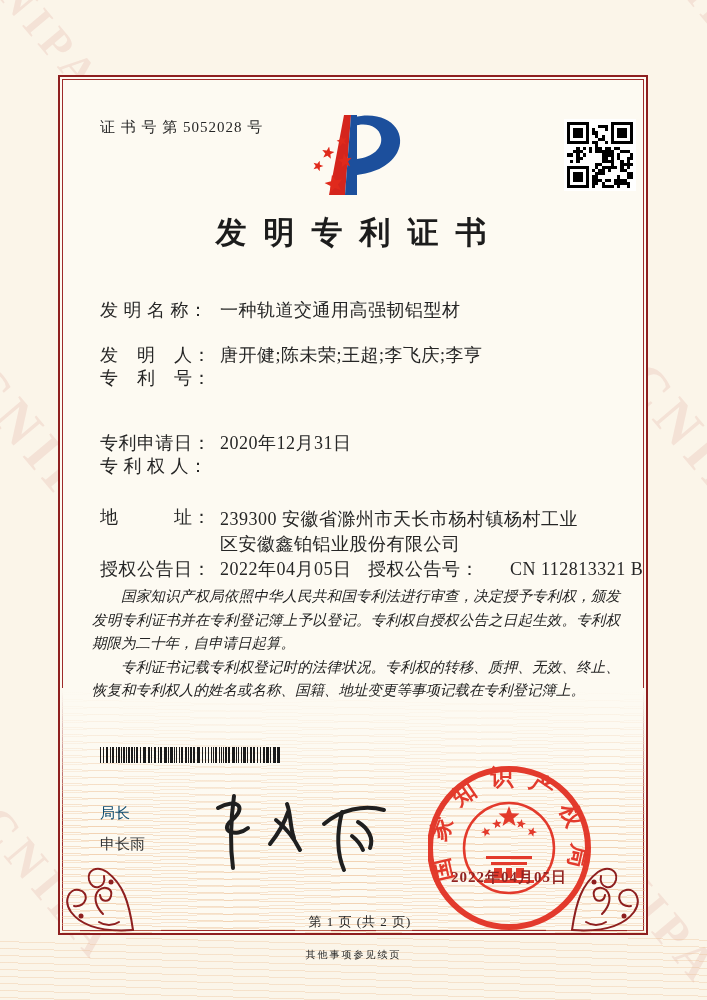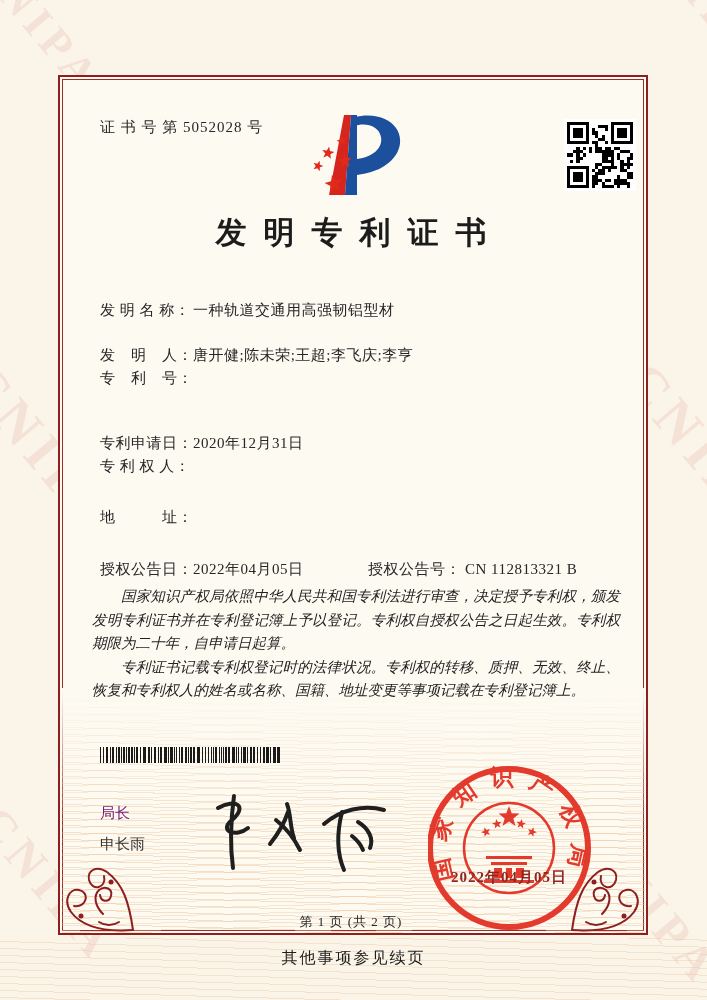--- a/index.html
+++ b/index.html
@@ -49,40 +49,40 @@
   }
   
   .cert-no{position:absolute;left:100px;top:118px;font-size:15px;letter-spacing:1px;z-index:3;}
   .logo{position:absolute;left:288px;top:103px;width:122px;height:102px;z-index:3;}
   .qr{position:absolute;left:564px;top:119px;width:72px;height:72px;background:#fff;padding:3px;box-sizing:border-box;z-index:3;}
   .title{
     position:absolute;left:58px;top:212px;width:586px;text-align:center;z-index:3;
     font-size:31px;font-weight:700;letter-spacing:17px;text-indent:17px;color:#1c1c1c;
   }
   
-  .f-row{position:absolute;left:100px;display:flex;font-size:15px;line-height:21px;z-index:3;}
+  .f-row{position:absolute;left:100px;display:flex;font-size:18px;line-height:21px;z-index:3;gap:27px;}
   .f-label{white-space:pre;width:93px;flex:none;letter-spacing:0.5px;}
   .f-value{letter-spacing:0.5px;}
   .r1{top:300px;} .r2{top:345px;} .r3{top:368px;} .r4{top:433px;} .r5{top:456px;}
   .r6{top:507px;} .r6 .f-value{width:372px;line-height:25px;}
   .grant-left{top:559px;} .grant-right{top:559px;left:368px;} .grant-right .f-label{width:auto;margin-right:4px;}
   
   .body-text{
     position:absolute;left:92px;top:585px;width:528px;z-index:3;
     font-size:14.5px;line-height:23.5px;text-align:justify;font-style:italic;color:#222;
   }
   .body-text p{margin:0;text-indent:2em;}
   
   .barcode{position:absolute;left:100px;top:747px;width:183px;height:16px;z-index:3;}
-  .director-title{position:absolute;left:100px;top:804px;font-size:15px;z-index:3;font-family:"Liberation Sans",sans-serif;color:#701a75;}
+  .director-title{position:absolute;left:100px;top:804px;font-size:15px;z-index:3;font-family:"Liberation Sans",sans-serif;color:#0c4a6e;}
   .director-name{position:absolute;left:100px;top:835px;font-size:15px;z-index:3;font-family:"Liberation Sans",sans-serif;color:#333;}
   .signature{position:absolute;left:192px;top:778px;width:210px;height:100px;z-index:3;}
   .seal{position:absolute;left:428px;top:760px;width:178px;height:178px;z-index:4;}
-  .page-no{position:absolute;left:58px;top:913px;width:586px;text-align:center;font-size:13px;z-index:3;letter-spacing:1px;}
-  .footer-note{position:absolute;left:0;top:948px;width:707px;text-align:center;font-size:16px;letter-spacing:2px;z-index:3;color:#1e1e1e;}
+  .page-no{position:absolute;left:58px;top:913px;width:586px;text-align:center;font-size:13px;z-index:3;letter-spacing:1px;padding-left:9px;}
+  .footer-note{position:absolute;left:0;top:948px;width:707px;text-align:center;font-size:10px;letter-spacing:2px;z-index:3;color:#1e1e1e;}
   .flourish{position:absolute;width:76px;height:72px;z-index:2;}
   .fl-left{left:59px;top:862px;}
   .fl-right{left:570px;top:862px;transform:scaleX(-1);}
 </style>
 </head>
 <body>
 
 <div class="wm wm1">CNIPA</div>
 <div class="wm wm2">CNIPA</div>
 <div class="wm wm3">CNIPA</div>
@@ -282,20 +282,21 @@
 </div>
 <div class="f-row r4">
   <span class="f-label">专利申请日：</span>
   <span class="f-value">2020年12月31日</span>
 </div>
 <div class="f-row r5">
   <span class="f-label">专 利 权 人：</span>
 </div>
 <div class="f-row r6">
   <span class="f-label">地　　　址：</span>
+  <span class="f-value">239300 安徽省滁州市天长市杨村镇杨村工业区安徽鑫铂铝业股份有限公司</span>
 </div>
 <div class="f-row grant-left">
   <span class="f-label">授权公告日：</span>
   <span class="f-value">2022年04月05日</span>
 </div>
 <div class="f-row grant-right">
   <span class="f-label">授权公告号：</span>
   <span class="f-value">CN 112813321 B</span>
 </div>
 

